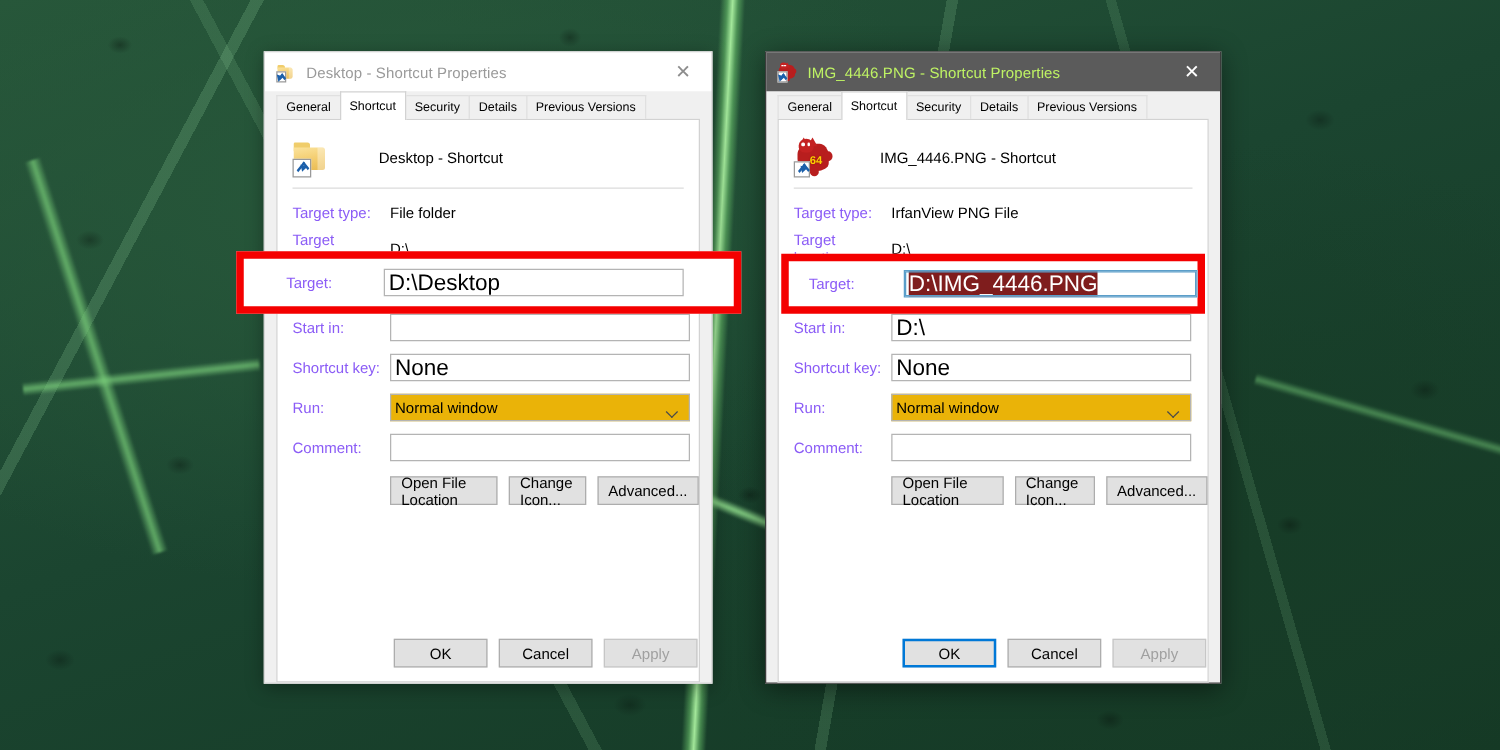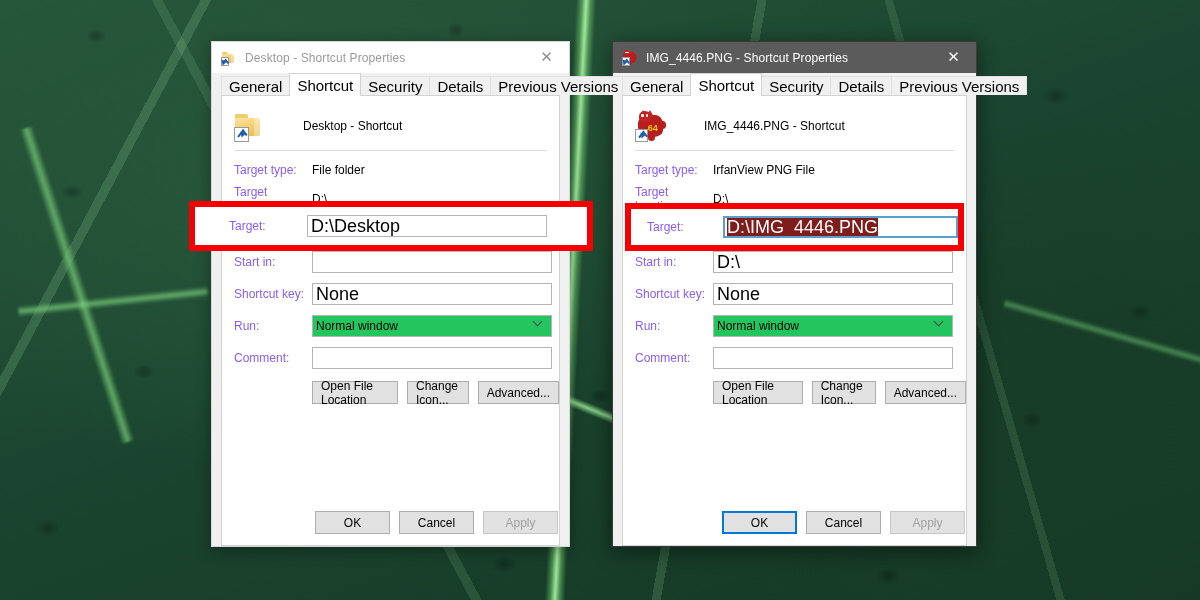--- a/index.html
+++ b/index.html
@@ -134,21 +134,21 @@
     margin-left: 9px; margin-right: 8px;
     position: relative;
     flex: 0 0 auto;
   }
   .title-text {
     font-size: 12px;
     white-space: nowrap;
     letter-spacing: .1px;
   }
   #dialog-left .title-text  { color: #9a9a9a; }
-  #dialog-right .title-text { color: #ffffff; }
+  #dialog-right .title-text { color: #bef264; }
 
   .close-btn {
     position: absolute;
     right: 0; top: 0;
     width: 45px; height: 31px;
     display: flex; align-items: center; justify-content: center;
     font-size: 15px;
     line-height: 1;
     font-family: "DejaVu Sans", sans-serif;
   }
@@ -162,21 +162,21 @@
     display: flex;
     align-items: flex-end;
     background: transparent;
     position: relative;
     z-index: 2;
   }
   .tab {
     height: 19px;
     padding: 0 7px;
     display: flex; align-items: center;
-    font-size: 15px;
+    font-size: 10px;
     color: #000;
     border: 1px solid #e0e0e0;
     border-bottom: none;
     background: #f0f0f0;
     margin-right: -1px;
     white-space: nowrap;
   }
   .tab.selected {
     height: 23px;
     background: #ffffff;
@@ -260,27 +260,27 @@
   .sel-text {
     background: #7f1d1d;
     color: #ffffff;
     padding: 1px 0;
   }
 
   .combo {
     width: 240px;
     height: 22px;
     border: 1px solid #b4b4b4;
-    background: #22c55e;
+    background: #eab308;
     font-size: 12px;
     color: #000;
     line-height: 20px;
     padding: 0 3px;
     display: flex;
-    align-items: flex-start;
+    align-items: flex-end;
     justify-content: space-between;
   }
   .chev {
     width: 12px; height: 12px;
     position: relative;
     margin-right: 3px;
   }
   .chev::before {
     content: "";
     position: absolute;

